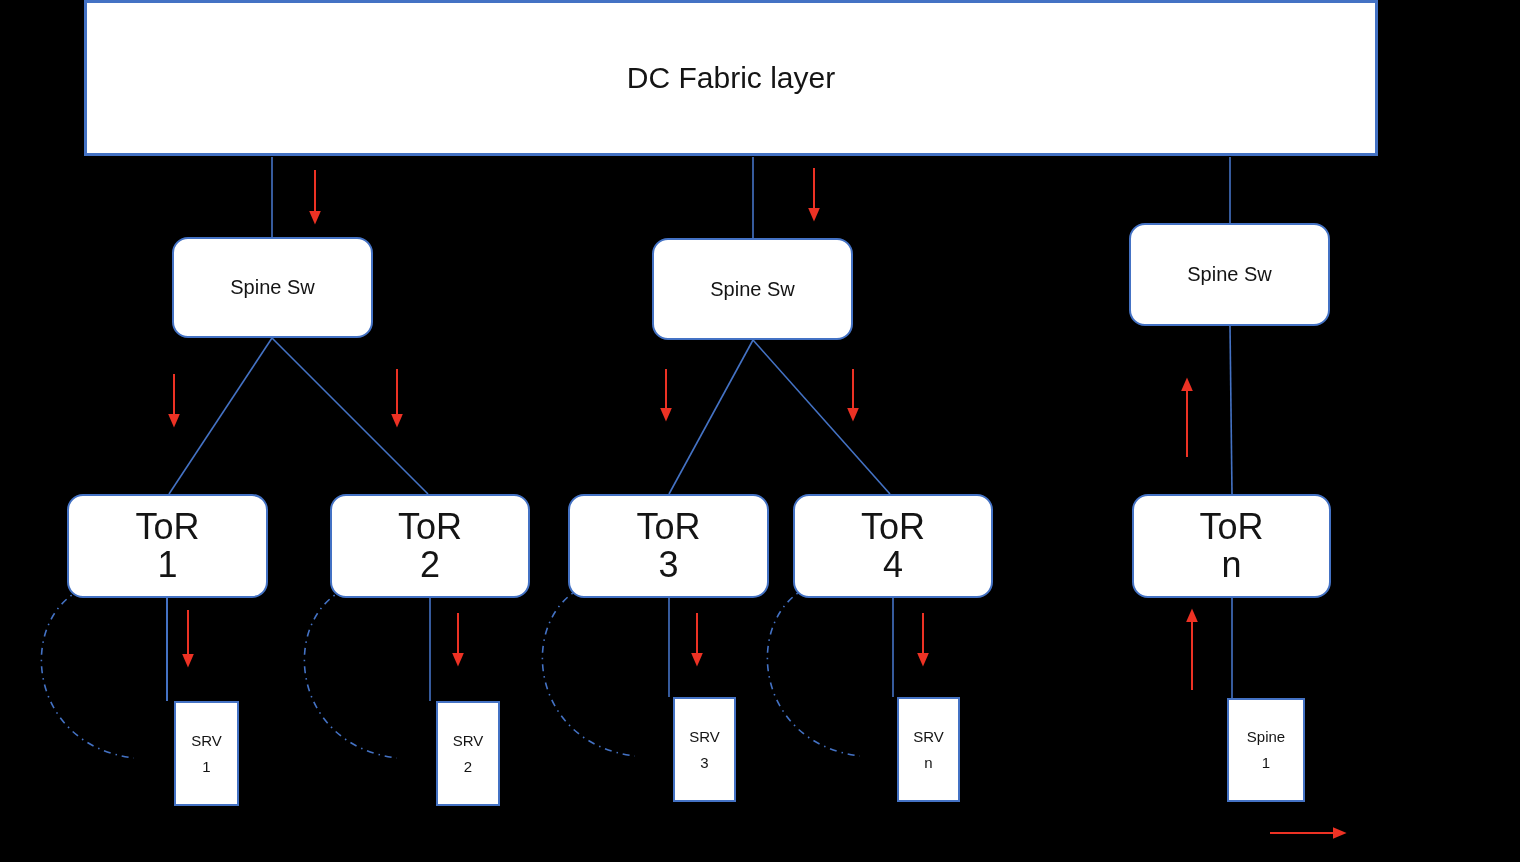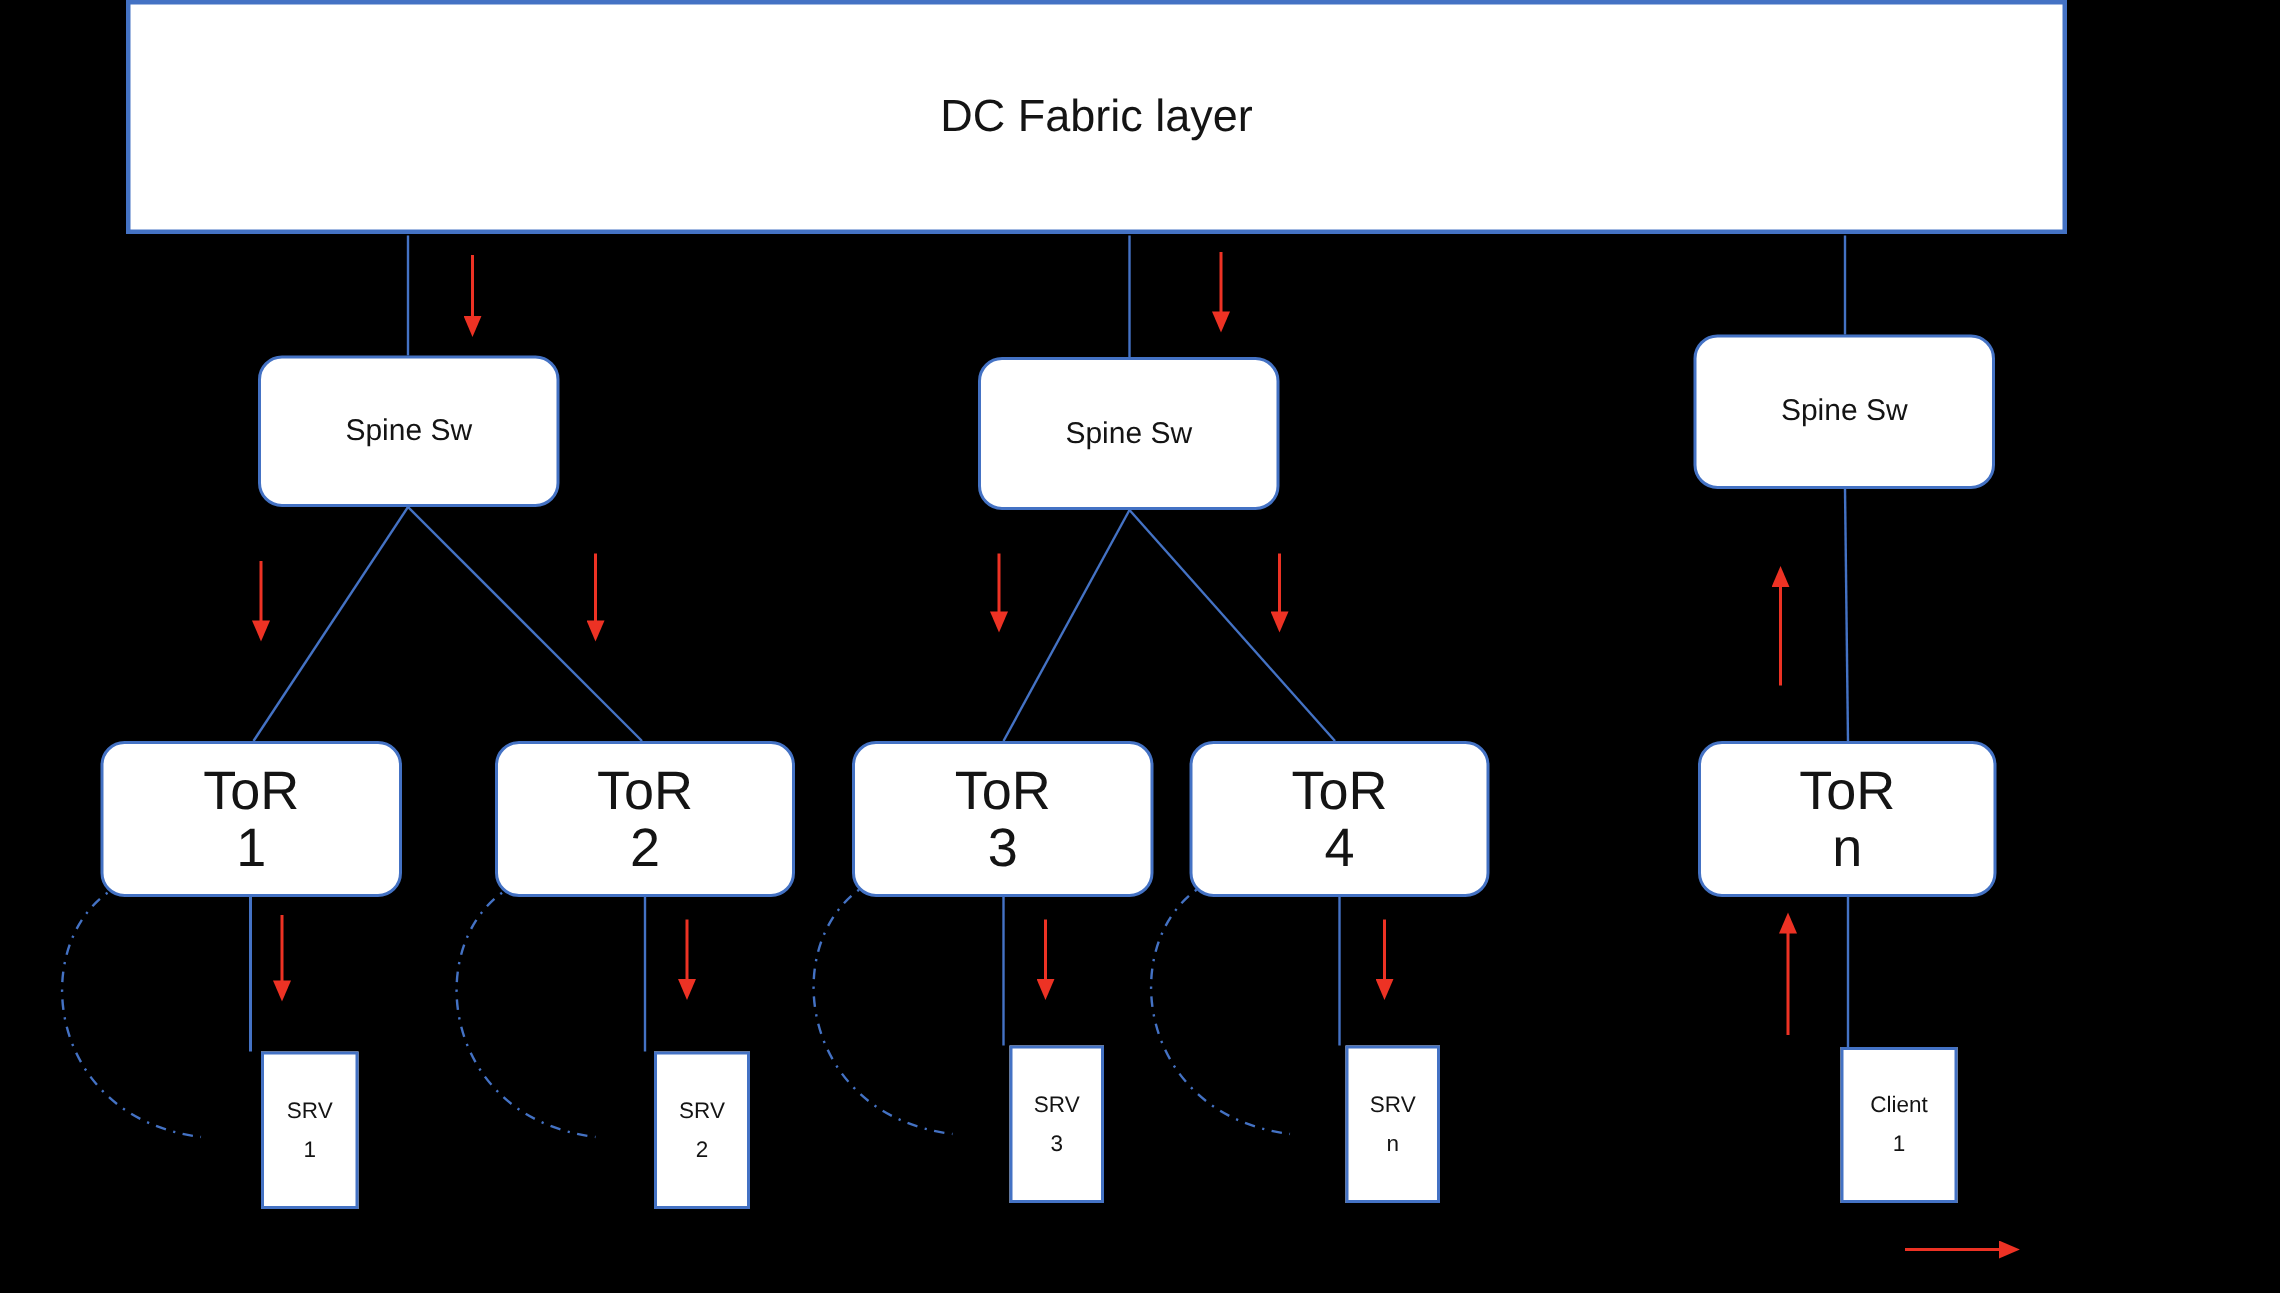--- a/index.html
+++ b/index.html
@@ -122,17 +122,17 @@
   </div>
   <div class="box endpoint" style="left:637px; top:697px; width:63px; height:105px;">
     <span>SRV</span>
     <span>3</span>
   </div>
   <div class="box endpoint" style="left:861px; top:697px; width:63px; height:105px;">
     <span>SRV</span>
     <span>n</span>
   </div>
   <div class="box endpoint" style="left:1191px; top:698px; width:78px; height:104px;">
-    <span>Client</span>
+    <span>Spine</span>
     <span>1</span>
   </div>
 
 </div>
 
 </body></html>

